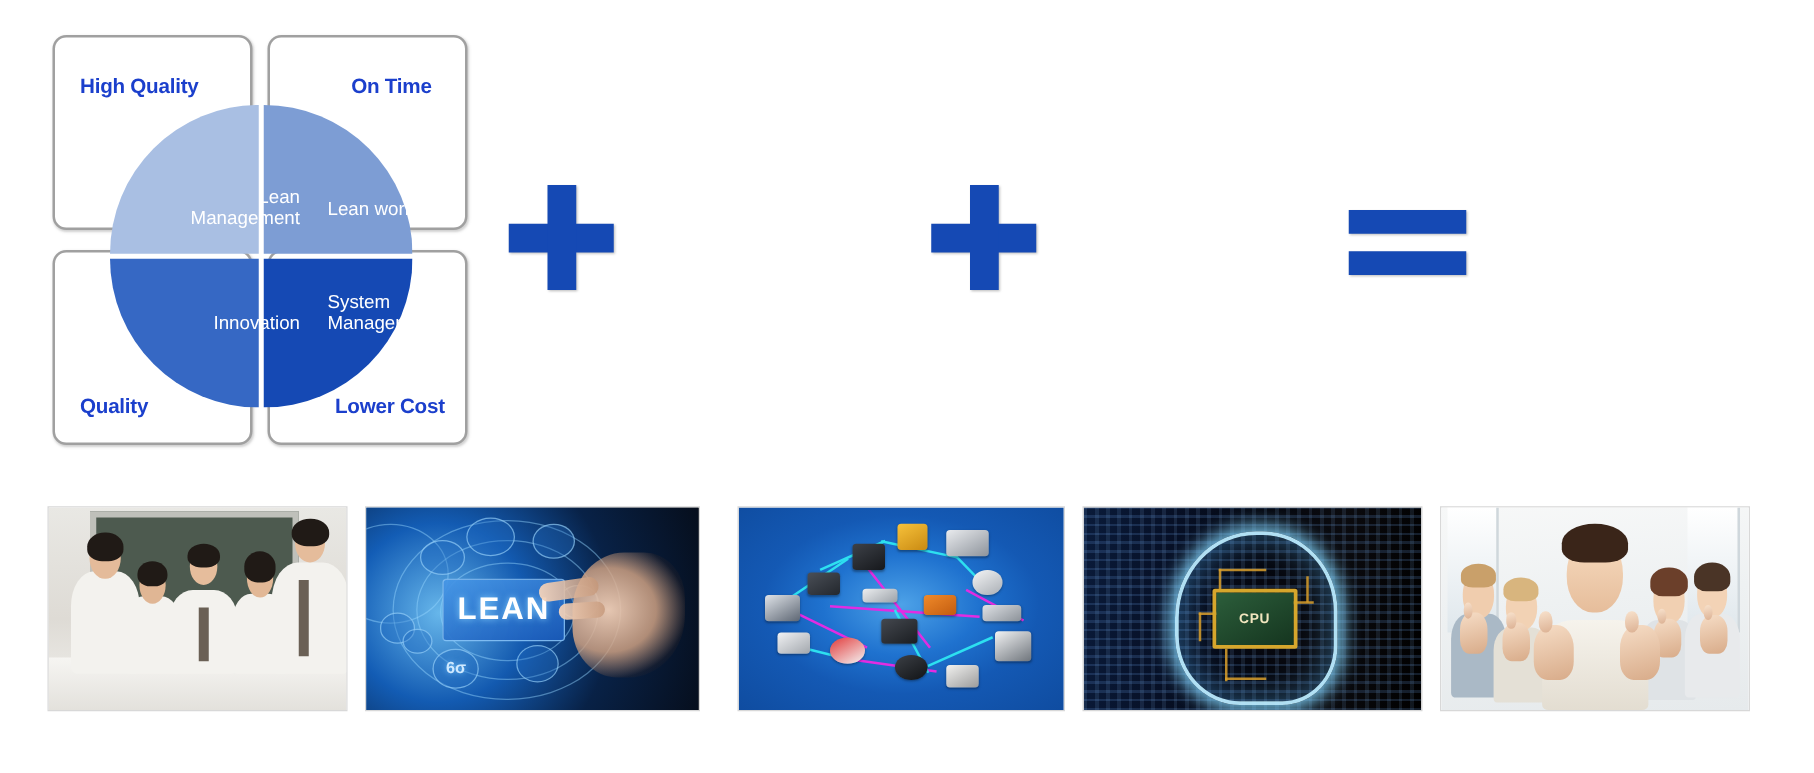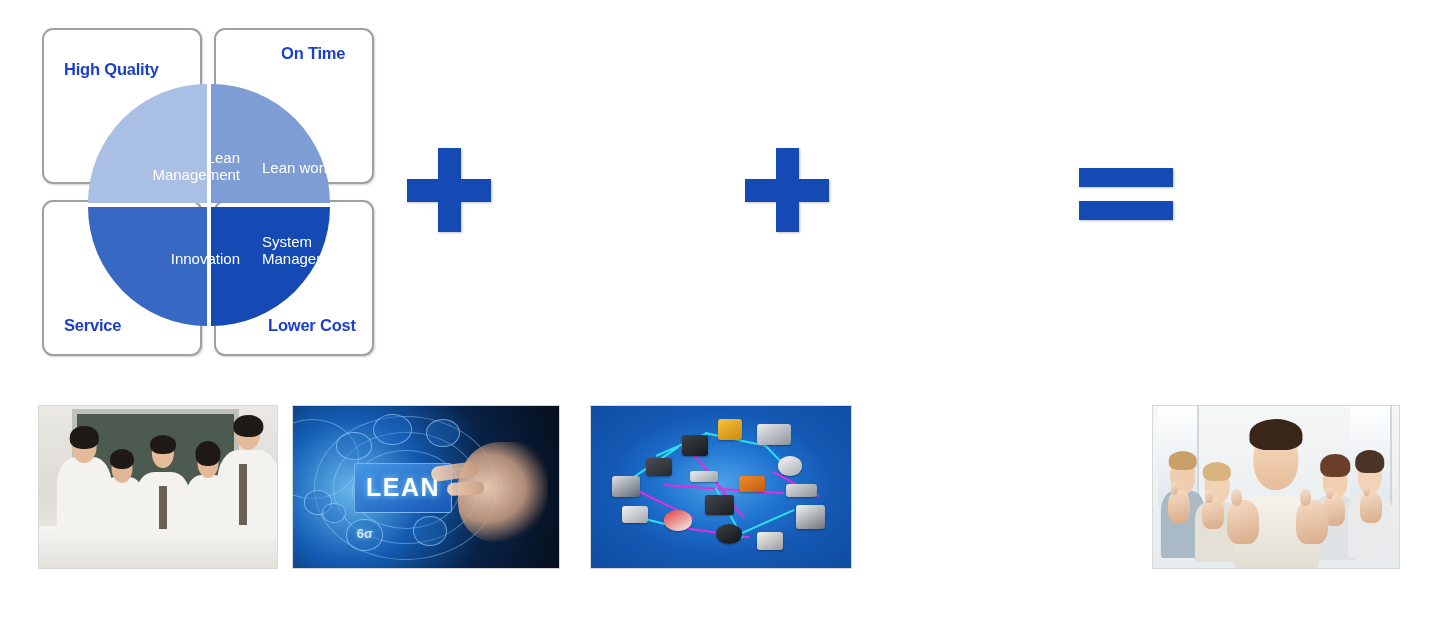--- a/index.html
+++ b/index.html
@@ -51,21 +51,21 @@
   .quad-corner-label {
     position: absolute;
     font-size: 16.5px;
     font-weight: bold;
     color: #1b3fcc;
     white-space: nowrap;
     letter-spacing: -0.2px;
     z-index: 5;
   }
   #label-high-quality { left: 22px;  top: 32px; }
-  #label-on-time      { left: 239px; top: 16px; text-align: center; }
+  #label-on-time      { left: 239px; top: 32px; text-align: center; }
   #label-service      { left: 22px;  top: 288px; }
   #label-lower-cost   { left: 226px; top: 288px; }
 
   
   #quad-circle {
     position: absolute;
     left: 46px;
     top: 56px;
     width: 242px;
     height: 242px;
@@ -402,21 +402,21 @@
       <div class="quarter" id="quarter-bl">
           <i style="background: rgb(54, 104, 196);"></i>
         </div>
       <div class="quarter" id="quarter-br">
           <i style="background: rgb(21, 73, 180);"></i>
         </div>
     </div>
 
     <div class="quad-corner-label" id="label-high-quality" style="color: rgb(27, 63, 204);">High Quality</div>
     <div class="quad-corner-label" id="label-on-time" style="color: rgb(27, 63, 204);">On Time</div>
-    <div class="quad-corner-label" id="label-service" style="color: rgb(27, 63, 204);">Service</div>
+    <div class="quad-corner-label" id="label-service" style="color: rgb(27, 63, 204);">Quality</div>
     <div class="quad-corner-label" id="label-lower-cost" style="color: rgb(27, 63, 204);">Lower Cost</div>
 
     <div class="quad-inner-label" id="inner-lean">Lean
 Management</div>
     <div class="quad-inner-label" id="inner-team">Lean work</div>
     <div class="quad-inner-label" id="inner-innovation">Innovation</div>
     <div class="quad-inner-label" id="inner-system">System
 Management</div>
   </div>
 
@@ -538,20 +538,40 @@
       <div class="net-node" style="left:75%;top:48%;width:12%;height:8%;background:linear-gradient(150deg,#dfe2e6,#8b9198);"></div>
       <div class="net-node" style="left:79%;top:61%;width:11%;height:15%;background:linear-gradient(150deg,#f2f3f4,#6f757c);"></div>
       <div class="net-node" style="left:44%;top:55%;width:11%;height:12%;background:linear-gradient(150deg,#44484f,#1a1d21);"></div>
       <div class="net-node" style="left:28%;top:64%;width:11%;height:13%;border-radius:50%;background:linear-gradient(150deg,#e23b3b,#f4f4f4);"></div>
       <div class="net-node" style="left:12%;top:62%;width:10%;height:10%;background:linear-gradient(150deg,#f1f2f4,#a2a7ad);"></div>
       <div class="net-node" style="left:48%;top:73%;width:10%;height:12%;border-radius:50%;background:linear-gradient(150deg,#3c4046,#111316);"></div>
       <div class="net-node" style="left:64%;top:78%;width:10%;height:11%;background:linear-gradient(150deg,#cfd3d8,#7b8views,#6d7378);"></div>
     </div>
   </div>
 
+  <div class="photo-card" id="photo-cpu">
+    <div class="photo-inner">
+      <div class="cpu-bg"></div>
+      <div class="cpu-matrix"></div>
+      <div class="cpu-head"></div>
+
+      <div class="cpu-trace" style="left:34%;top:52%;width:6%;height:2px;"></div>
+      <div class="cpu-trace" style="left:34%;top:52%;width:2px;height:14%;"></div>
+      <div class="cpu-trace" style="left:61%;top:46%;width:7%;height:2px;"></div>
+      <div class="cpu-trace" style="left:66%;top:34%;width:2px;height:13%;"></div>
+      <div class="cpu-trace" style="left:42%;top:70%;width:2px;height:16%;"></div>
+      <div class="cpu-trace" style="left:42%;top:84%;width:12%;height:2px;"></div>
+      <div class="cpu-trace" style="left:40%;top:30%;width:2px;height:11%;"></div>
+      <div class="cpu-trace" style="left:40%;top:30%;width:14%;height:2px;"></div>
+
+      <div class="cpu-chip">
+        <span>CPU</span>
+      </div>
+    </div>
+  </div>
 
   <div class="photo-card" id="photo-thumbs">
     <div class="photo-inner">
       <div class="thumbs-bg"></div>
       <div class="th-window" style="left:2%;"></div>
       <div class="th-window" style="right:3%;"></div>
 
       <div class="th-person" style="left:2%;top:22%;width:20%;height:72%;">
         <div class="body" style="width:90%;height:58%;bottom:0;background:#aab9c6;"></div>
         <div class="head" style="width:52%;height:34%;top:12%;background:#f0cdae;"></div>

